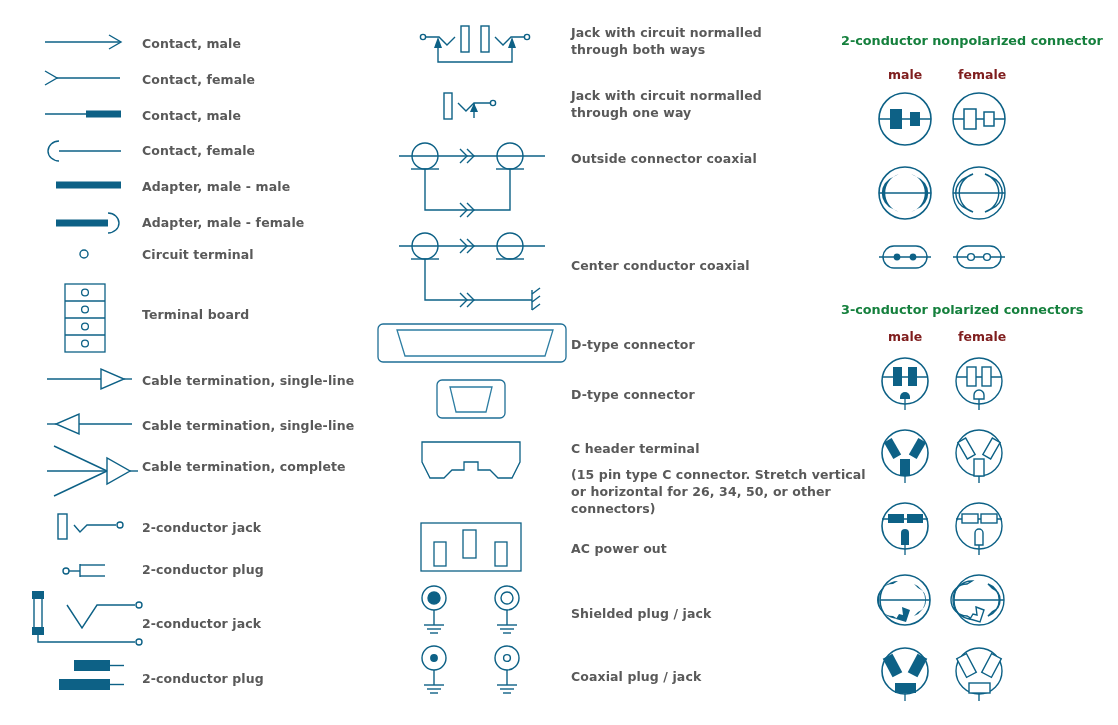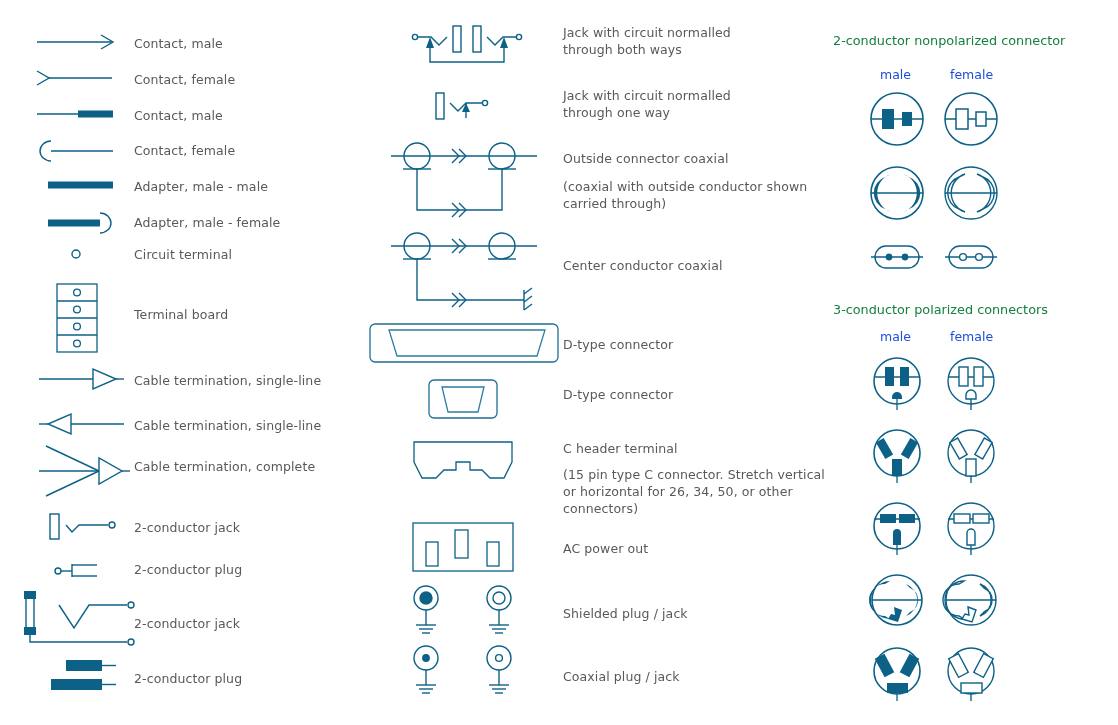--- a/index.html
+++ b/index.html
@@ -9,23 +9,24 @@
   }
   body {
     width: 1118px;
     height: 725px;
     position: relative;
     font-family: "DejaVu Sans", "Liberation Sans", sans-serif;
     overflow: hidden;
   }
   .canvas {
     position: absolute;
-    left: 4px; top: 0;
+    left: 12px; top: 0;
     width: 904px;
     height: 725px;
+    font-weight: bold;
   }
   .sym {
     position: absolute;
     display: block;
   }
   .lbl {
     position: absolute;
     color: #595959;
     font-size: 12.5px;
     line-height: 17px;
@@ -34,21 +35,21 @@
   }
   .hdr {
     position: absolute;
     color: #15803d;
     font-size: 12.8px;
     line-height: 17px;
     white-space: nowrap;
   }
   .sub {
     position: absolute;
-    color: #1d4ed8;
+    color: #7f1d1d;
     font-size: 12.5px;
     line-height: 17px;
     white-space: nowrap;
   }
 </style>
 </head>
 <body>
 
 <div class="canvas">
 
@@ -218,22 +219,20 @@
       <line x1="14" y1="31" x2="42" y2="31"></line>
       <line x1="99" y1="31" x2="127" y2="31"></line>
       <polyline points="63,11 70,18 63,25"></polyline>
       <polyline points="70,11 77,18 70,25"></polyline>
       <polyline points="28,31 28,72 113,72 113,31"></polyline>
       <polyline points="63,65 70,72 63,79"></polyline>
       <polyline points="70,65 77,72 70,79"></polyline>
     </g>
   </svg>
   <div class="lbl" style="left:559px; top:150px;">Outside connector coaxial</div>
-  <div class="lbl" style="left:559px; top:178px;">(coaxial with outside conductor shown
-carried through)</div>
 
   <svg class="sym" style="left:385px; top:228px;" width="150" height="86" viewBox="0 0 150 86">
     <g fill="none" stroke="#0d6186" stroke-width="1.4">
       <line x1="2" y1="18" x2="148" y2="18"></line>
       <circle cx="28" cy="18" r="13"></circle>
       <circle cx="113" cy="18" r="13"></circle>
       <line x1="14" y1="31" x2="42" y2="31"></line>
       <line x1="99" y1="31" x2="127" y2="31"></line>
       <polyline points="63,11 70,18 63,25"></polyline>
       <polyline points="70,11 77,18 70,25"></polyline>

